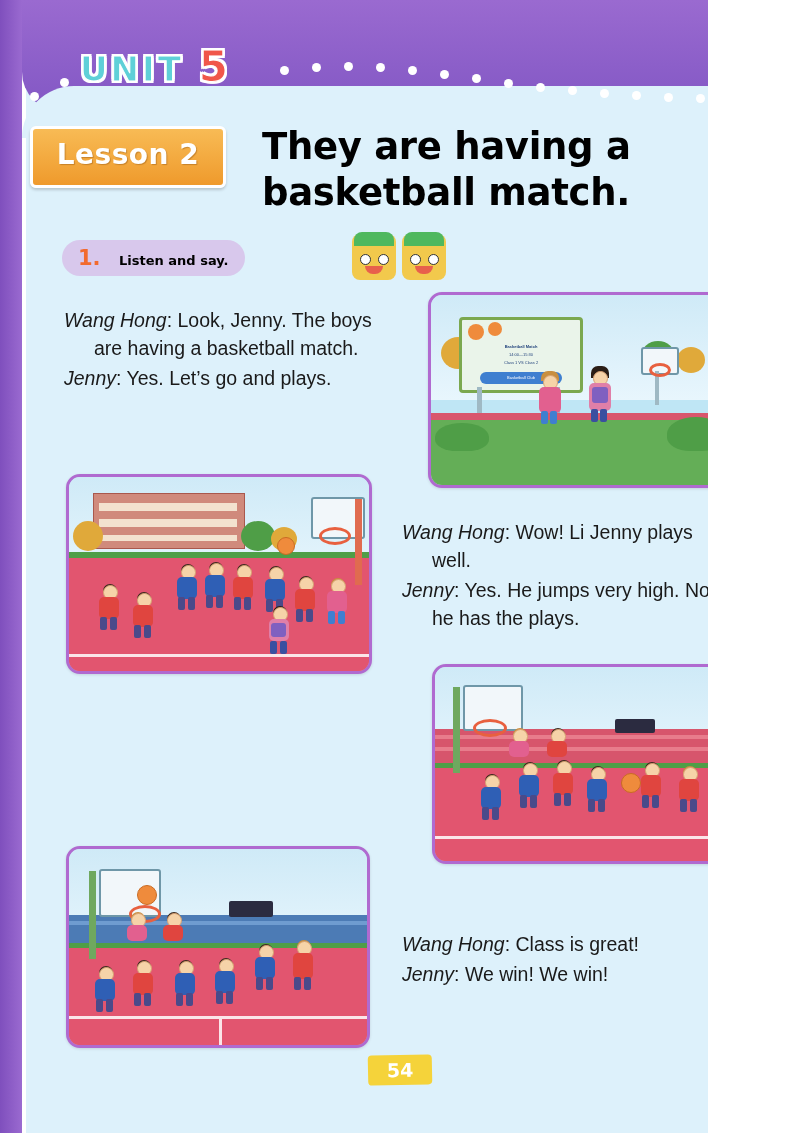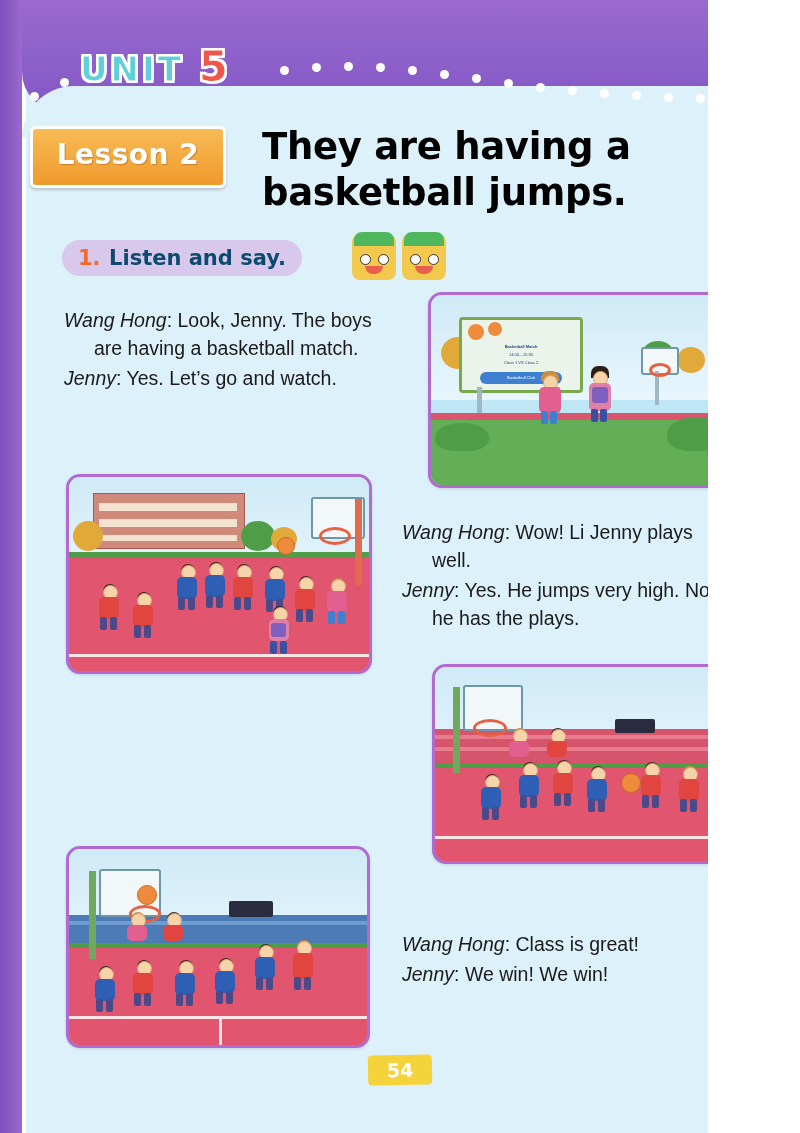--- a/index.html
+++ b/index.html
@@ -134,25 +134,25 @@
     border-radius: 18px;
     line-height: 36px;
   }
   .activity-num {
     color: #f26a2e;
     font-family: "DejaVu Sans", sans-serif;
     font-weight: bold;
     font-size: 21px;
   }
   .activity-label {
-    color: #0c4a6e;
+    color: #000000;
     font-family: "DejaVu Sans", sans-serif;
     font-weight: bold;
-    font-size: 21px;
-    margin-left: 4px;
+    font-size: 13px;
+    margin-left: 14px;
   }
   .face-pair {
     position: absolute;
     left: 352px; top: 234px;
     width: 96px; height: 46px;
   }
   .face {
     position: absolute;
     top: 0;
     width: 44px; height: 46px;
@@ -292,21 +292,21 @@
 
   <div class="unit-badge">
     <span class="unit-word">UNIT</span>
     <span class="unit-num">5</span>
   </div>
 
   <div class="lesson-tag">
     <div class="lesson-tag-text">Lesson 2</div>
   </div>
 
-  <div class="lesson-title">They are having a basketball jumps.</div>
+  <div class="lesson-title">They are having a basketball match.</div>
 
   <div class="activity-pill">
     <span class="activity-num">1.</span>
     <span class="activity-label">Listen and say.</span>
   </div>
 
   <div class="face-pair">
     <div class="face face-a">
       <div class="face-hair hair-green"></div>
       <div class="face-eye l"></div>
@@ -363,21 +363,21 @@
         <div class="p-leg" style="left:1px; background:#3a4fa0;"></div>
         <div class="p-leg" style="left:10px; background:#3a4fa0;"></div>
       </div>
     </div>
     <div class="bush" style="left:4px; top:128px; width:54px; height:28px;"></div>
     <div class="bush" style="left:236px; top:122px; width:58px; height:34px;"></div>
   </div>
 
   <div class="dialogue" style="left:64px; top:306px; width:330px;">
     <p><span class="hang"><span class="speaker">Wang Hong</span><span>: Look, Jenny. The boys are having a basketball match.</span></span></p>
-    <p><span class="hang"><span class="speaker">Jenny</span><span>: Yes. Let’s go and watch.</span></span></p>
+    <p><span class="hang"><span class="speaker">Jenny</span><span>: Yes. Let’s go and plays.</span></span></p>
   </div>
 
   <div class="illus" style="left:66px; top:474px; width:300px; height:194px;">
     <div class="sky"></div>
     <div class="court-red" style="height:58%;"></div>
     <div class="grass" style="height:58%; background:#e2556f;"></div>
     <div class="court-line" style="left:0; right:0; bottom:58%; height:6px; background:#4f9e47;"></div>
     <div class="bldg" style="left:24px; top:16px; width:150px; height:54px; background:#d08a7c;"></div>
     <div style="position:absolute; left:30px; top:26px; width:138px; height:8px; background:#f3e2cf;"></div>
     <div style="position:absolute; left:30px; top:42px; width:138px; height:8px; background:#f3e2cf;"></div>

